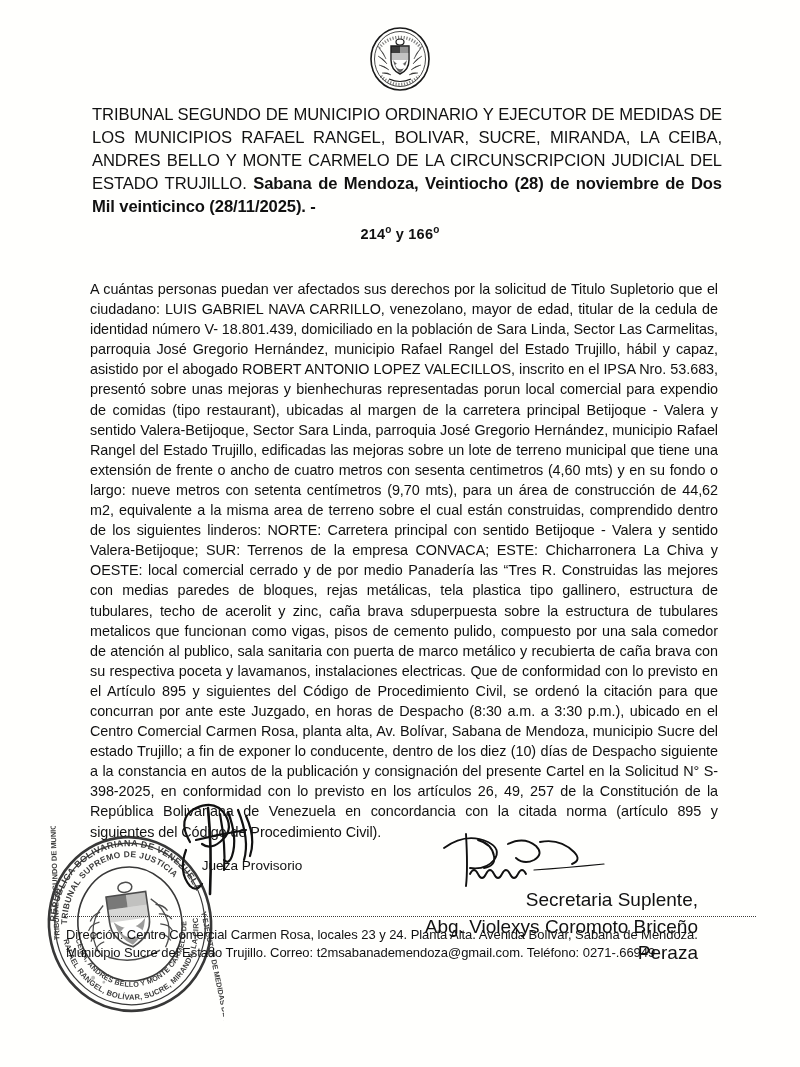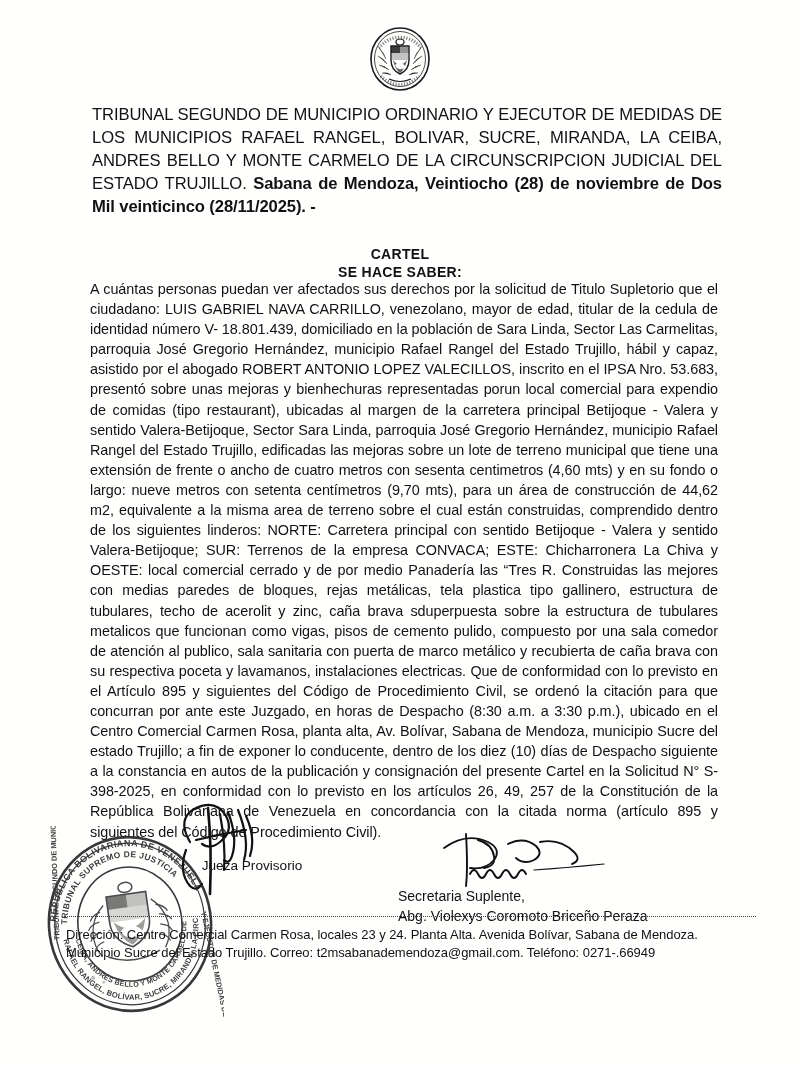--- a/index.html
+++ b/index.html
@@ -100,22 +100,22 @@
     width: 280px;
     text-align: center;
     font-size: 13.6px;
     line-height: 1.4;
   }
   .sig-right {
     position: absolute;
     left: 398px;
     top: 887px;
     width: 300px;
-    text-align: left;
-    font-size: 14px;
+    text-align: right;
+    font-size: 19px;
     line-height: 1.4;
   }
 
   
   .sig-ink-left {
     position: absolute;
     left: 168px;
     top: 796px;
     width: 140px;
     height: 110px;
@@ -190,25 +190,24 @@
       <ellipse cx="31" cy="16" rx="4" ry="3" fill="none" stroke="#1a1a1a" stroke-width="1.2"></ellipse>
       <path d="M20 53 q11 5 22 0" fill="none" stroke="#1a1a1a" stroke-width="1.2"></path>
     </svg>
   </div>
 
   <div class="header-block">
     <span class="court">TRIBUNAL SEGUNDO DE MUNICIPIO ORDINARIO Y EJECUTOR DE MEDIDAS DE LOS MUNICIPIOS RAFAEL RANGEL, BOLIVAR, SUCRE, MIRANDA, LA CEIBA, ANDRES BELLO Y MONTE CARMELO DE LA CIRCUNSCRIPCION JUDICIAL DEL ESTADO TRUJILLO.</span>
     <span class="datestamp">Sabana de Mendoza, Veintiocho (28) de noviembre de Dos Mil veinticinco (28/11/2025). -</span>
   </div>
 
-
-  <div class="cartel-heading">
-    <div>CARTEL</div>
-    <div>SE HACE SABER:</div>
-  </div>
+  <div class="years">
+    <span>214</span><sup>o</sup><span> y </span><span>166</span><sup>o</sup>
+  </div>
+
 
   <div class="body-text">
     <span>A cuántas personas puedan ver afectados sus derechos por la solicitud de Titulo Supletorio que el ciudadano: </span><b>LUIS GABRIEL NAVA CARRILLO</b><span>, venezolano, mayor de edad, titular de la cedula de identidad número </span><b>V- 18.801.439</b><span>, domiciliado en la población de Sara Linda, Sector Las Carmelitas, parroquia José Gregorio Hernández, municipio Rafael Rangel del Estado Trujillo, hábil y capaz, asistido por el abogado </span><b>ROBERT ANTONIO LOPEZ VALECILLOS</b><span>, inscrito en el IPSA Nro. 53.683, presentó sobre unas mejoras y bienhechuras representadas porun local comercial para expendio de comidas (tipo restaurant), ubicadas al margen de la carretera principal Betijoque - Valera y sentido Valera-Betijoque, Sector Sara Linda, parroquia José Gregorio Hernández, municipio Rafael Rangel del Estado Trujillo, edificadas las mejoras sobre un lote de terreno municipal que tiene una extensión de frente o ancho de cuatro metros con sesenta centimetros (4,60 mts) y en su fondo o largo: nueve metros con setenta centímetros (9,70 mts), para un área de construcción de 44,62 m2, equivalente a la misma area de terreno sobre el cual están construidas, comprendido dentro de los siguientes linderos: </span><b>NORTE:</b><span> Carretera principal con sentido Betijoque - Valera y sentido Valera-Betijoque; </span><b>SUR:</b><span> Terrenos de la empresa CONVACA; </span><b>ESTE:</b><span> Chicharronera La Chiva y </span><b>OESTE</b><span>: local comercial cerrado y de por medio Panadería las “Tres R. </span><b>C</b><span>onstruidas las mejores con medias paredes de bloques, rejas metálicas, tela plastica tipo gallinero, estructura de tubulares, techo de acerolit y zinc, caña brava sduperpuesta sobre la estructura de tubulares metalicos que funcionan como vigas, pisos de cemento pulido, compuesto por una sala comedor de atención al publico, sala sanitaria con puerta de marco metálico y recubierta de caña brava con su respectiva poceta y lavamanos, instalaciones electricas. Que de conformidad con lo previsto en el Artículo 895 y siguientes del Código de Procedimiento Civil, se ordenó la citación para que concurran por ante este Juzgado, en horas de Despacho (8:30 a.m. a 3:30 p.m.), ubicado en el Centro Comercial Carmen Rosa, planta alta, Av. Bolívar, Sabana de Mendoza, municipio Sucre del estado Trujillo; a fin de exponer lo conducente, dentro de los  diez (10) días de Despacho siguiente a la constancia en autos de la publicación y consignación del presente Cartel en la Solicitud N° S-398-2025, en conformidad con lo previsto en los </span><b>artículos 26, 49, 257 de la Constitución de la República Bolivariana de Venezuela</b><span> en concordancia con la citada norma (artículo 895 y siguientes del Código de Procedimiento Civil).</span>
   </div>
 
   <svg class="sig-ink-left" viewBox="0 0 140 110">
     <g fill="none" stroke="#111" stroke-width="2.2" stroke-linecap="round">
       <path d="M22 46 q-14 -24 6 -34 q20 -9 30 8 q8 15 -6 26 q-10 8 -18 2"></path>
       <path d="M40 12 q4 40 2 86" stroke-width="2.6"></path>
       <path d="M52 18 q6 32 4 56"></path>

